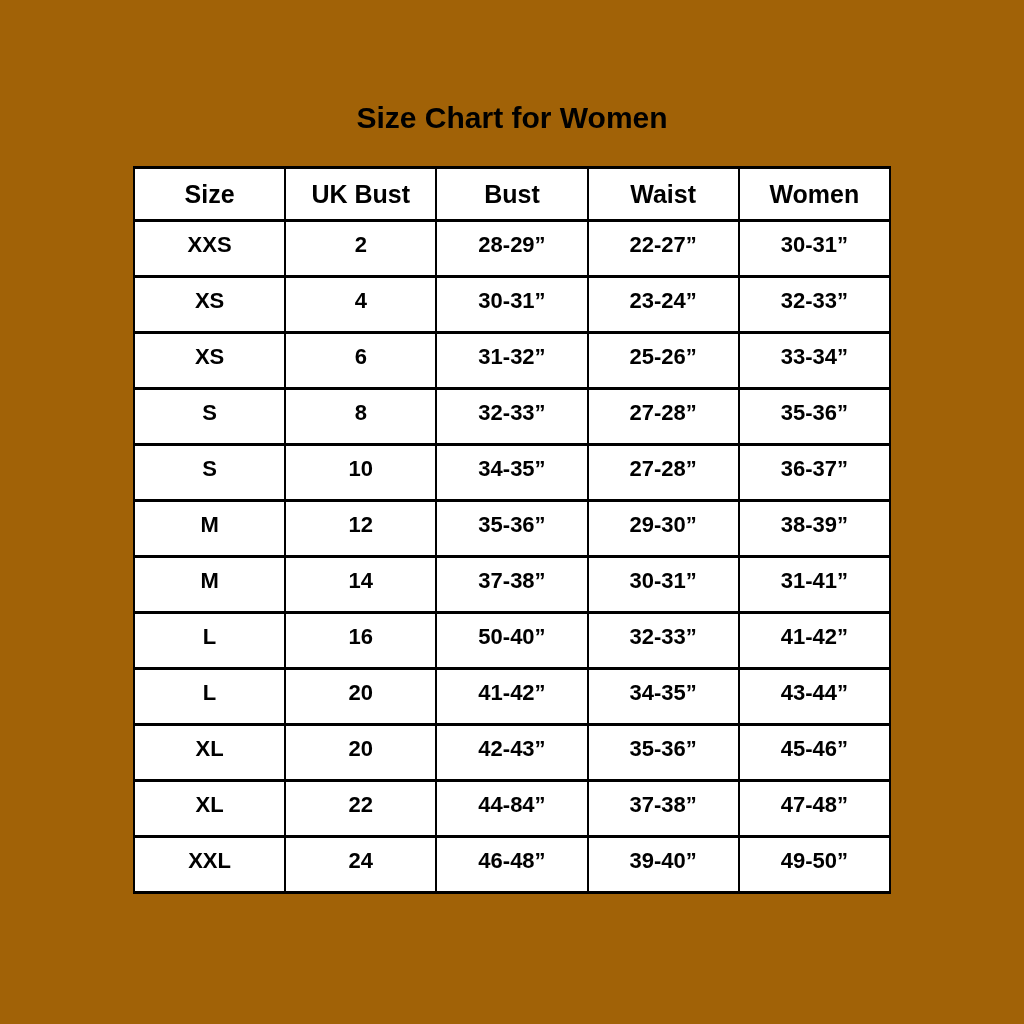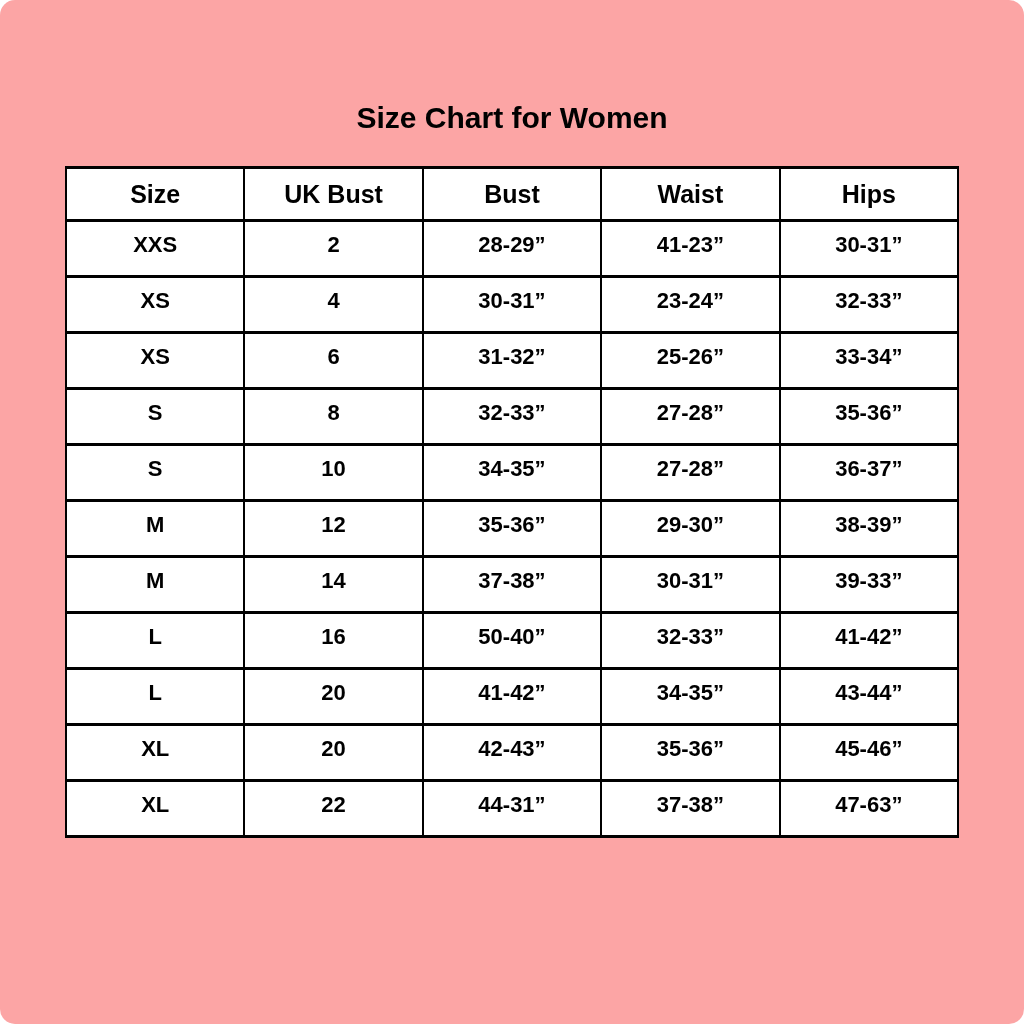--- a/index.html
+++ b/index.html
@@ -7,35 +7,34 @@
     padding: 0;
     background: #ffffff;
     width: 1024px;
     height: 1024px;
     font-family: "Liberation Sans", sans-serif;
     color: #000000;
   }
   .page {
     width: 1024px;
     height: 1024px;
-    background: #fca5a5;
+    background: #a16207;
     box-sizing: border-box;
-    border-radius: 15px;
   }
   .title {
     padding-top: 101px;
     text-align: center;
     font-size: 30px;
     font-weight: bold;
     color: #000000;
   }
   table.size-table {
     border-collapse: collapse;
     table-layout: fixed;
-    width: 894px;
+    width: 758px;
     margin: 31px auto 0 auto;
     background: #ffffff;
   }
   table.size-table th,
   table.size-table td {
     border-style: solid;
     border-color: #000000;
     border-top-width: 3px;
     border-bottom-width: 3px;
     border-left-width: 2px;
@@ -64,29 +63,29 @@
 <div class="page">
   <div class="title">Size Chart for Women</div>
 
   <table class="size-table">
     <thead>
       <tr>
           <th>Size</th>
           <th>UK Bust</th>
           <th>Bust</th>
           <th>Waist</th>
-          <th>Hips</th>
+          <th>Women</th>
         </tr>
     </thead>
     <tbody>
         <tr>
           <td>XXS</td>
           <td>2</td>
           <td>28-29”</td>
-          <td>41-23”</td>
+          <td>22-27”</td>
           <td>30-31”</td>
         </tr>
         <tr>
           <td>XS</td>
           <td>4</td>
           <td>30-31”</td>
           <td>23-24”</td>
           <td>32-33”</td>
         </tr>
         <tr>
@@ -115,21 +114,21 @@
           <td>12</td>
           <td>35-36”</td>
           <td>29-30”</td>
           <td>38-39”</td>
         </tr>
         <tr>
           <td>M</td>
           <td>14</td>
           <td>37-38”</td>
           <td>30-31”</td>
-          <td>39-33”</td>
+          <td>31-41”</td>
         </tr>
         <tr>
           <td>L</td>
           <td>16</td>
           <td>50-40”</td>
           <td>32-33”</td>
           <td>41-42”</td>
         </tr>
         <tr>
           <td>L</td>
@@ -141,19 +140,26 @@
         <tr>
           <td>XL</td>
           <td>20</td>
           <td>42-43”</td>
           <td>35-36”</td>
           <td>45-46”</td>
         </tr>
         <tr>
           <td>XL</td>
           <td>22</td>
-          <td>44-31”</td>
+          <td>44-84”</td>
           <td>37-38”</td>
-          <td>47-63”</td>
+          <td>47-48”</td>
+        </tr>
+        <tr>
+          <td>XXL</td>
+          <td>24</td>
+          <td>46-48”</td>
+          <td>39-40”</td>
+          <td>49-50”</td>
         </tr>
       </tbody>
   </table>
 </div>
 
 </body></html>

